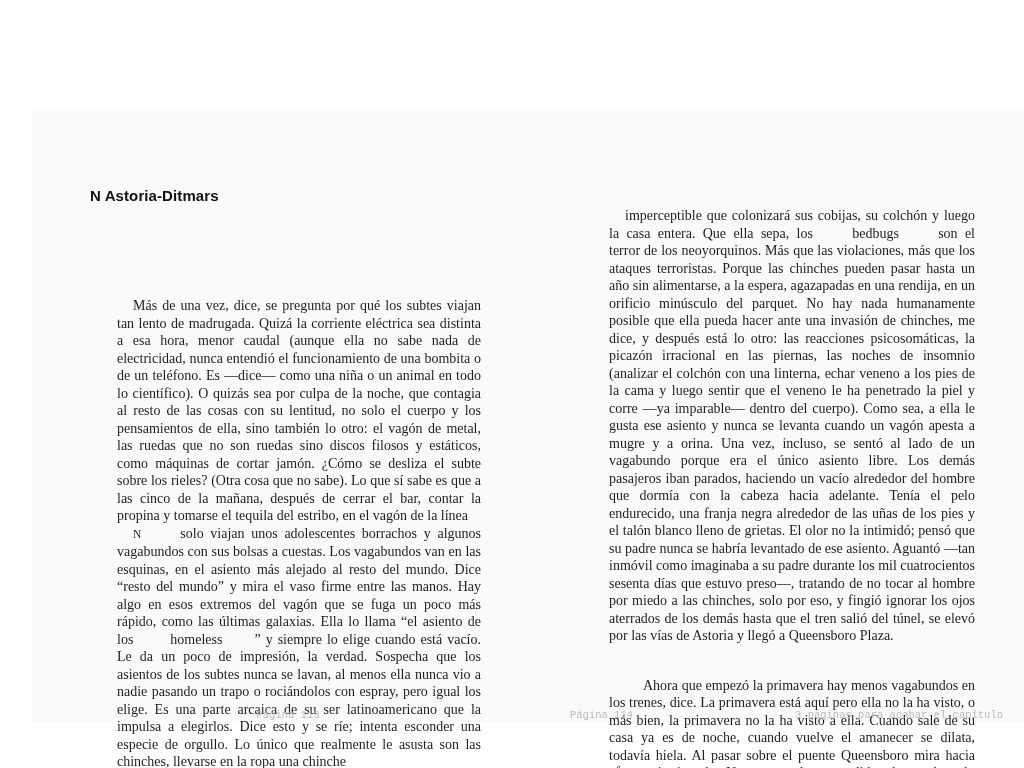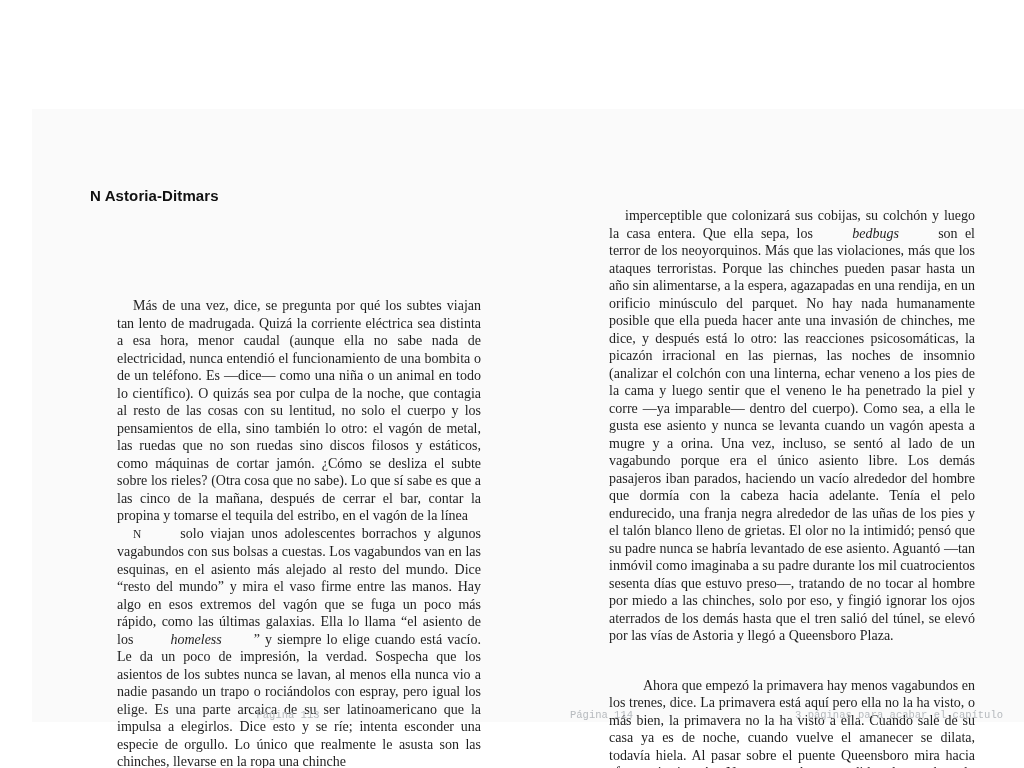--- a/index.html
+++ b/index.html
@@ -34,21 +34,21 @@
     width: 428px;
     font-size: 14px;
     line-height: 17.5px;
     color: #1e1e1e;
     text-align: justify;
   }
   .page-column.left  { left: 53px;  top: 156px; }
   .page-column.right { left: 545px; top: 66px; width: 430px; }
   .page-column p { margin: 0; }
   .page-column p.indent { text-indent: 18px; }
-  .seg-italic { font-style: italic; }
+  .seg-italic { }
   .seg-smallcap { font-size: 0.82em; letter-spacing: 0.3px; }
   .footer-row {
     position: absolute;
     top: 584px;
     font-family: Liberation Mono, monospace;
     font-size: 10.5px;
     color: #b6babe;
   }
   .page-number.left  { left: 42px;  width: 428px; text-align: center; }
   .page-number.right { left: 522px; width: 430px; text-align: left; }

